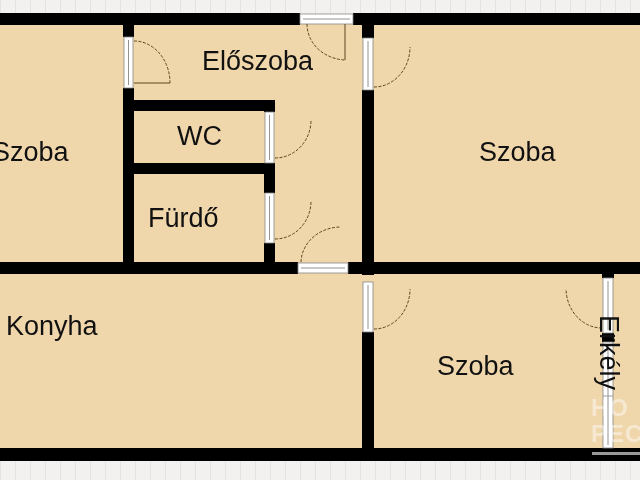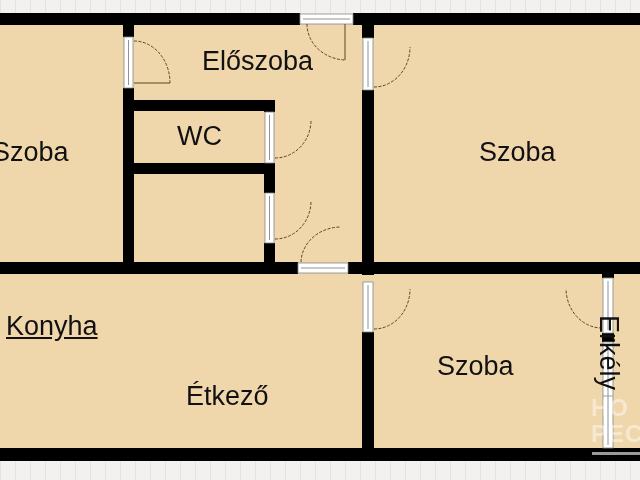--- a/index.html
+++ b/index.html
@@ -100,23 +100,23 @@
       <path d="M275 239 A 36 38 0 0 0 311 201"></path>
       <path d="M301 262 A 40 36 0 0 1 340 227"></path>
       <path d="M374 329 A 36 40 0 0 0 410 289"></path>
       <path d="M602 328 A 36 40 0 0 1 566 289"></path>
     </g>
   </svg>
 
   <div class="room-label" style="left:-8px; top:139px;">Szoba</div>
   <div class="room-label" style="left:182px; top:48px;margin-left:20px;">Előszoba</div>
   <div class="room-label" style="left:177px; top:123px;">WC</div>
+  <div class="room-label" style="left:148px; top:205px;">Fürdő</div>
   <div class="room-label" style="left:479px; top:139px;">Szoba</div>
-  <div class="room-label" style="left:6px; top:313px;text-decoration:underline;">Konyha</div>
-  <div class="room-label" style="left:186px; top:383px;">Étkező</div>
+  <div class="room-label" style="left:6px; top:313px;">Konyha</div>
   <div class="room-label" style="left:437px; top:353px;">Szoba</div>
   <div class="room-label" style="left:622px; top:315px; transform: rotate(90deg); transform-origin: left top;">Erkély</div>
 
   <div class="watermark" style="left:591px; top:395px;">
     <div>HO</div>
     <div>PEC</div>
   </div>
 </div>
 
 </body></html>

